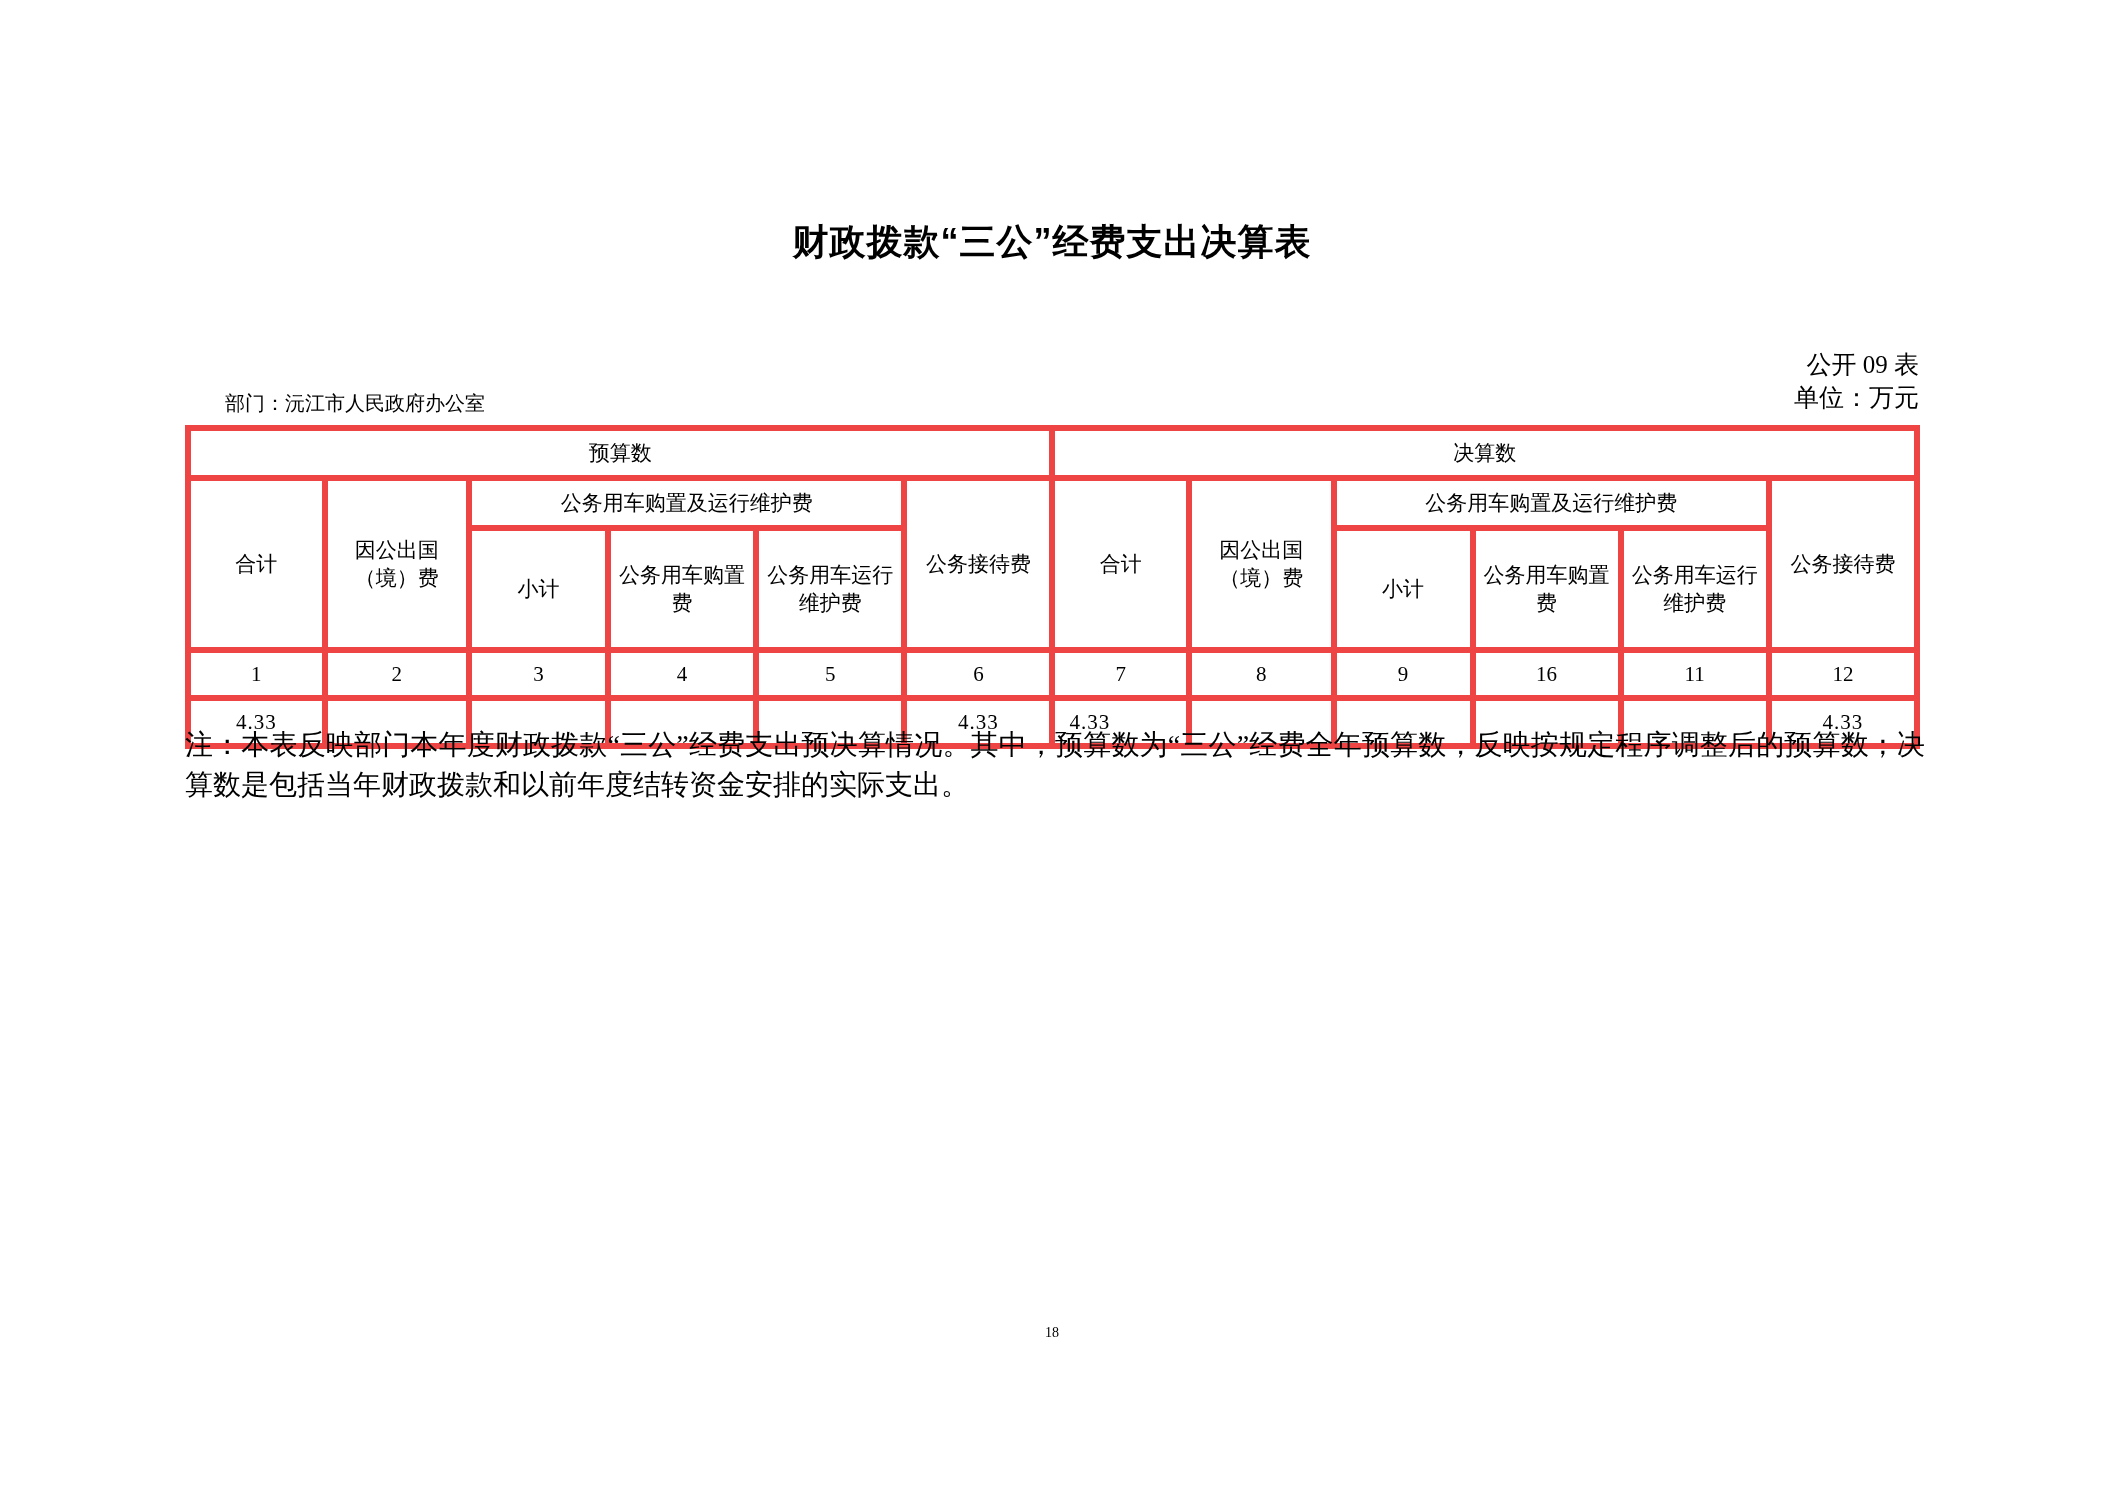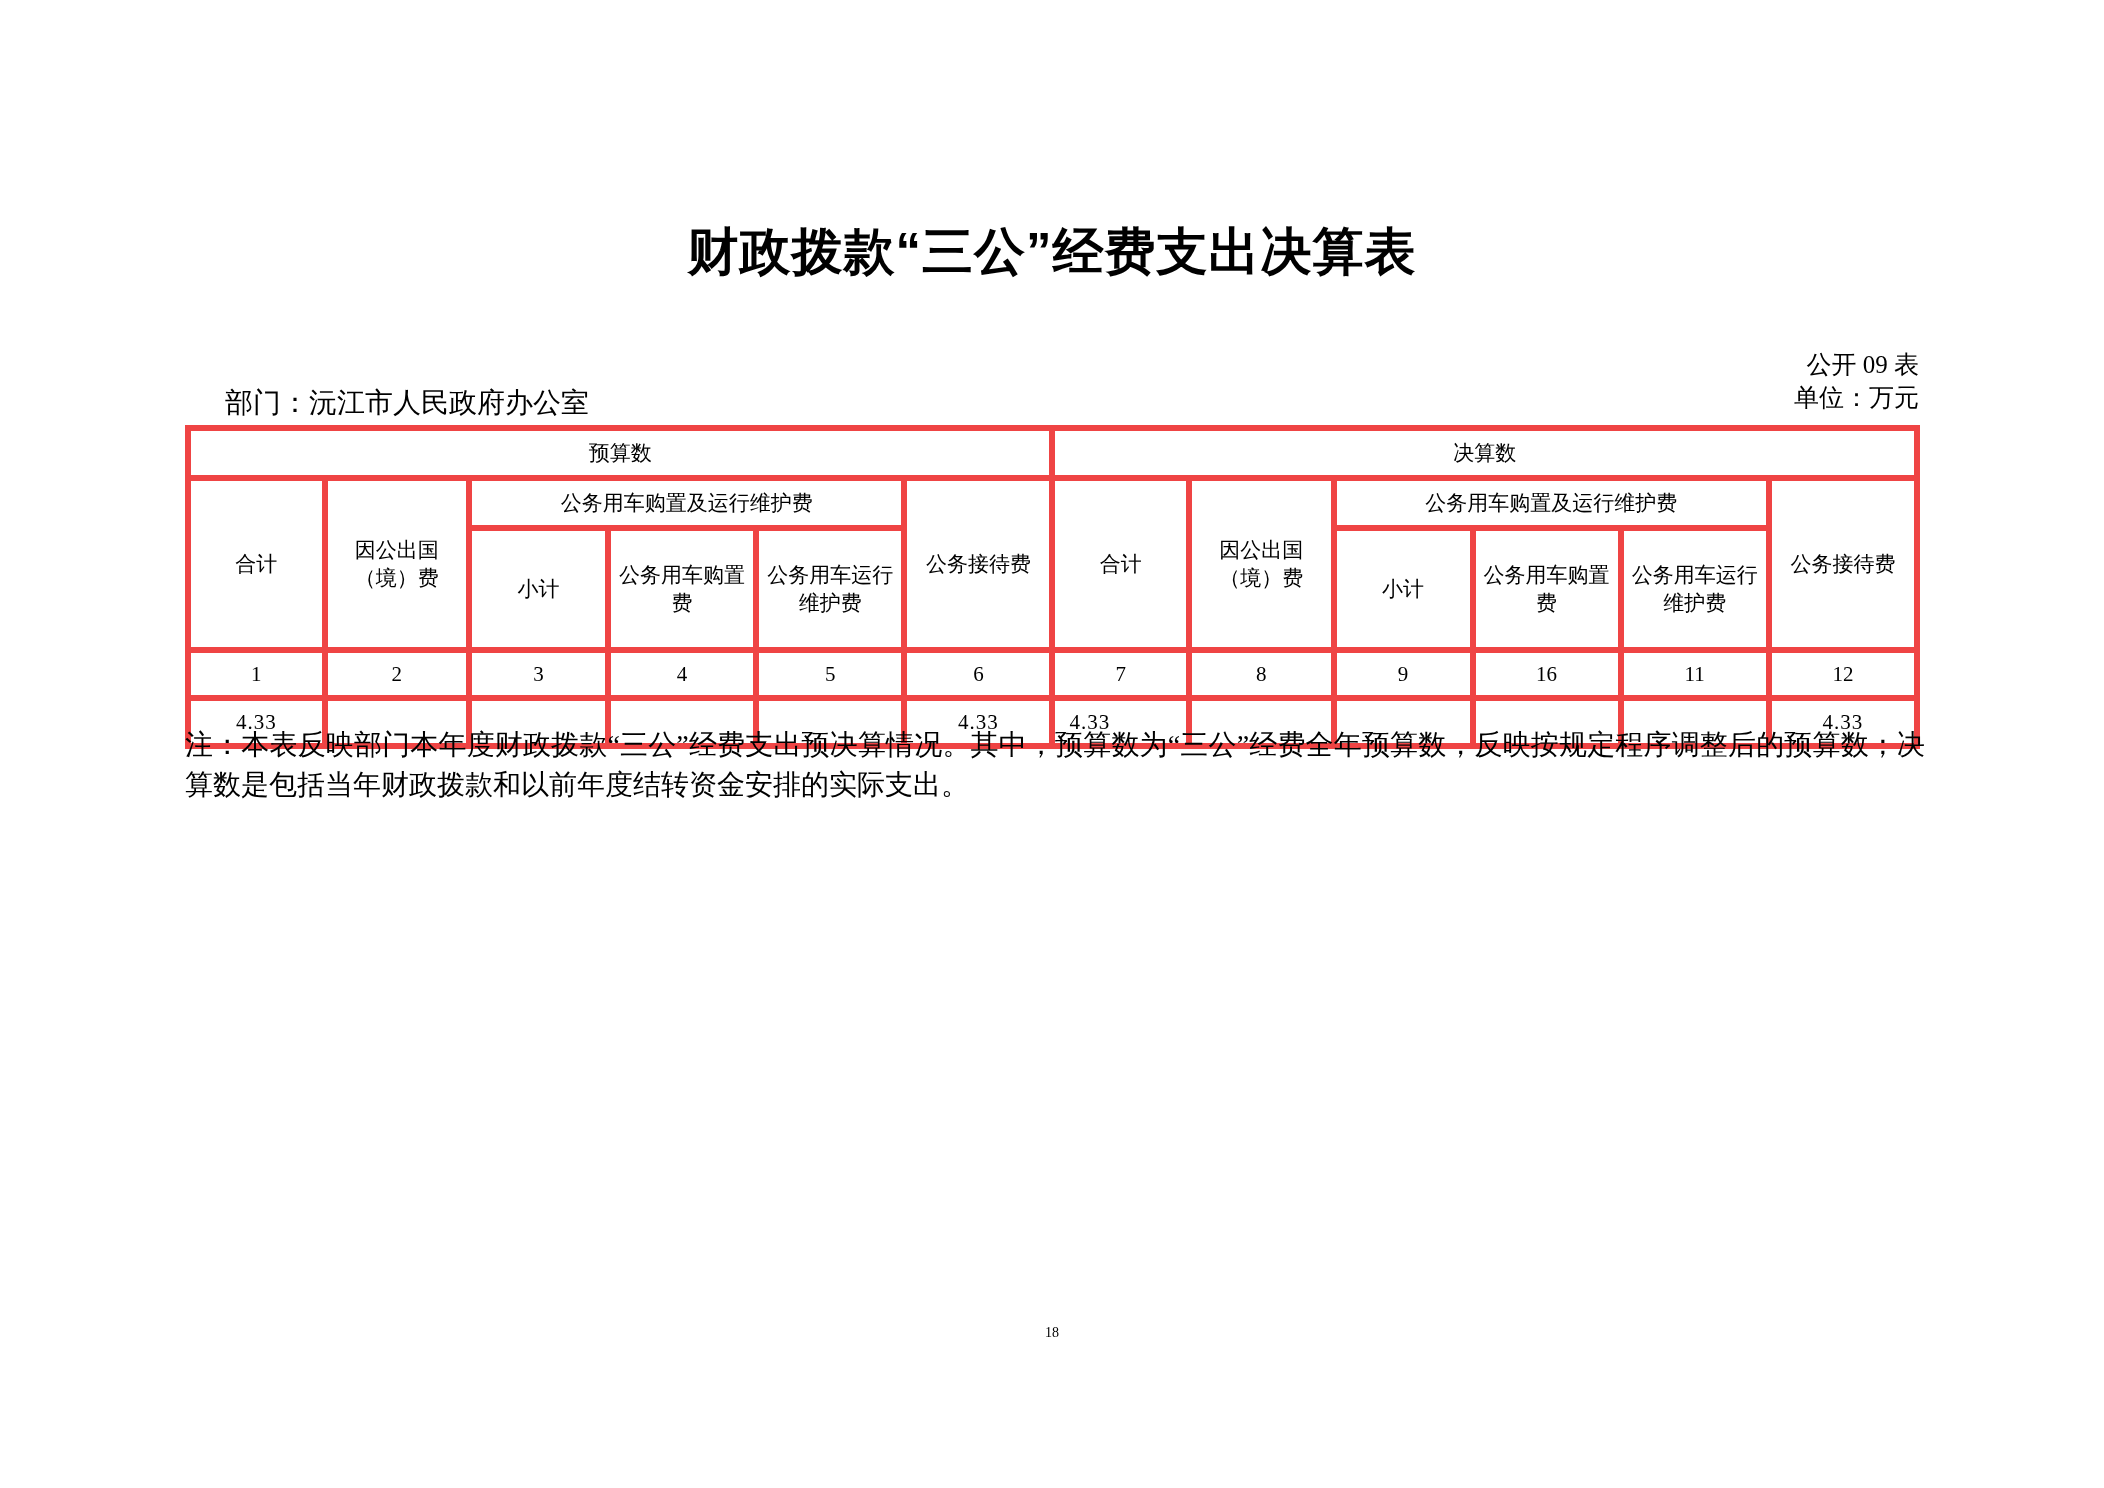--- a/index.html
+++ b/index.html
@@ -22,36 +22,36 @@
     height: 1488px;
   }
   .doc-title {
     position: absolute;
     left: 0;
     top: 218px;
     width: 2104px;
     text-align: center;
     font-family: "Liberation Sans", "DejaVu Sans", sans-serif;
     font-weight: bold;
-    font-size: 51px;
+    font-size: 36px;
     letter-spacing: 1px;
   }
   .meta-right {
     position: absolute;
     right: 185px;
     top: 348px;
     text-align: right;
     font-size: 25px;
     line-height: 33px;
   }
   .meta-left {
     position: absolute;
     left: 225px;
     top: 388px;
-    font-size: 28px;
+    font-size: 20px;
     line-height: 30px;
   }
   table.main {
     position: absolute;
     left: 185px;
     top: 425px;
     width: 1735px;
     border-collapse: collapse;
     table-layout: fixed;
   }

